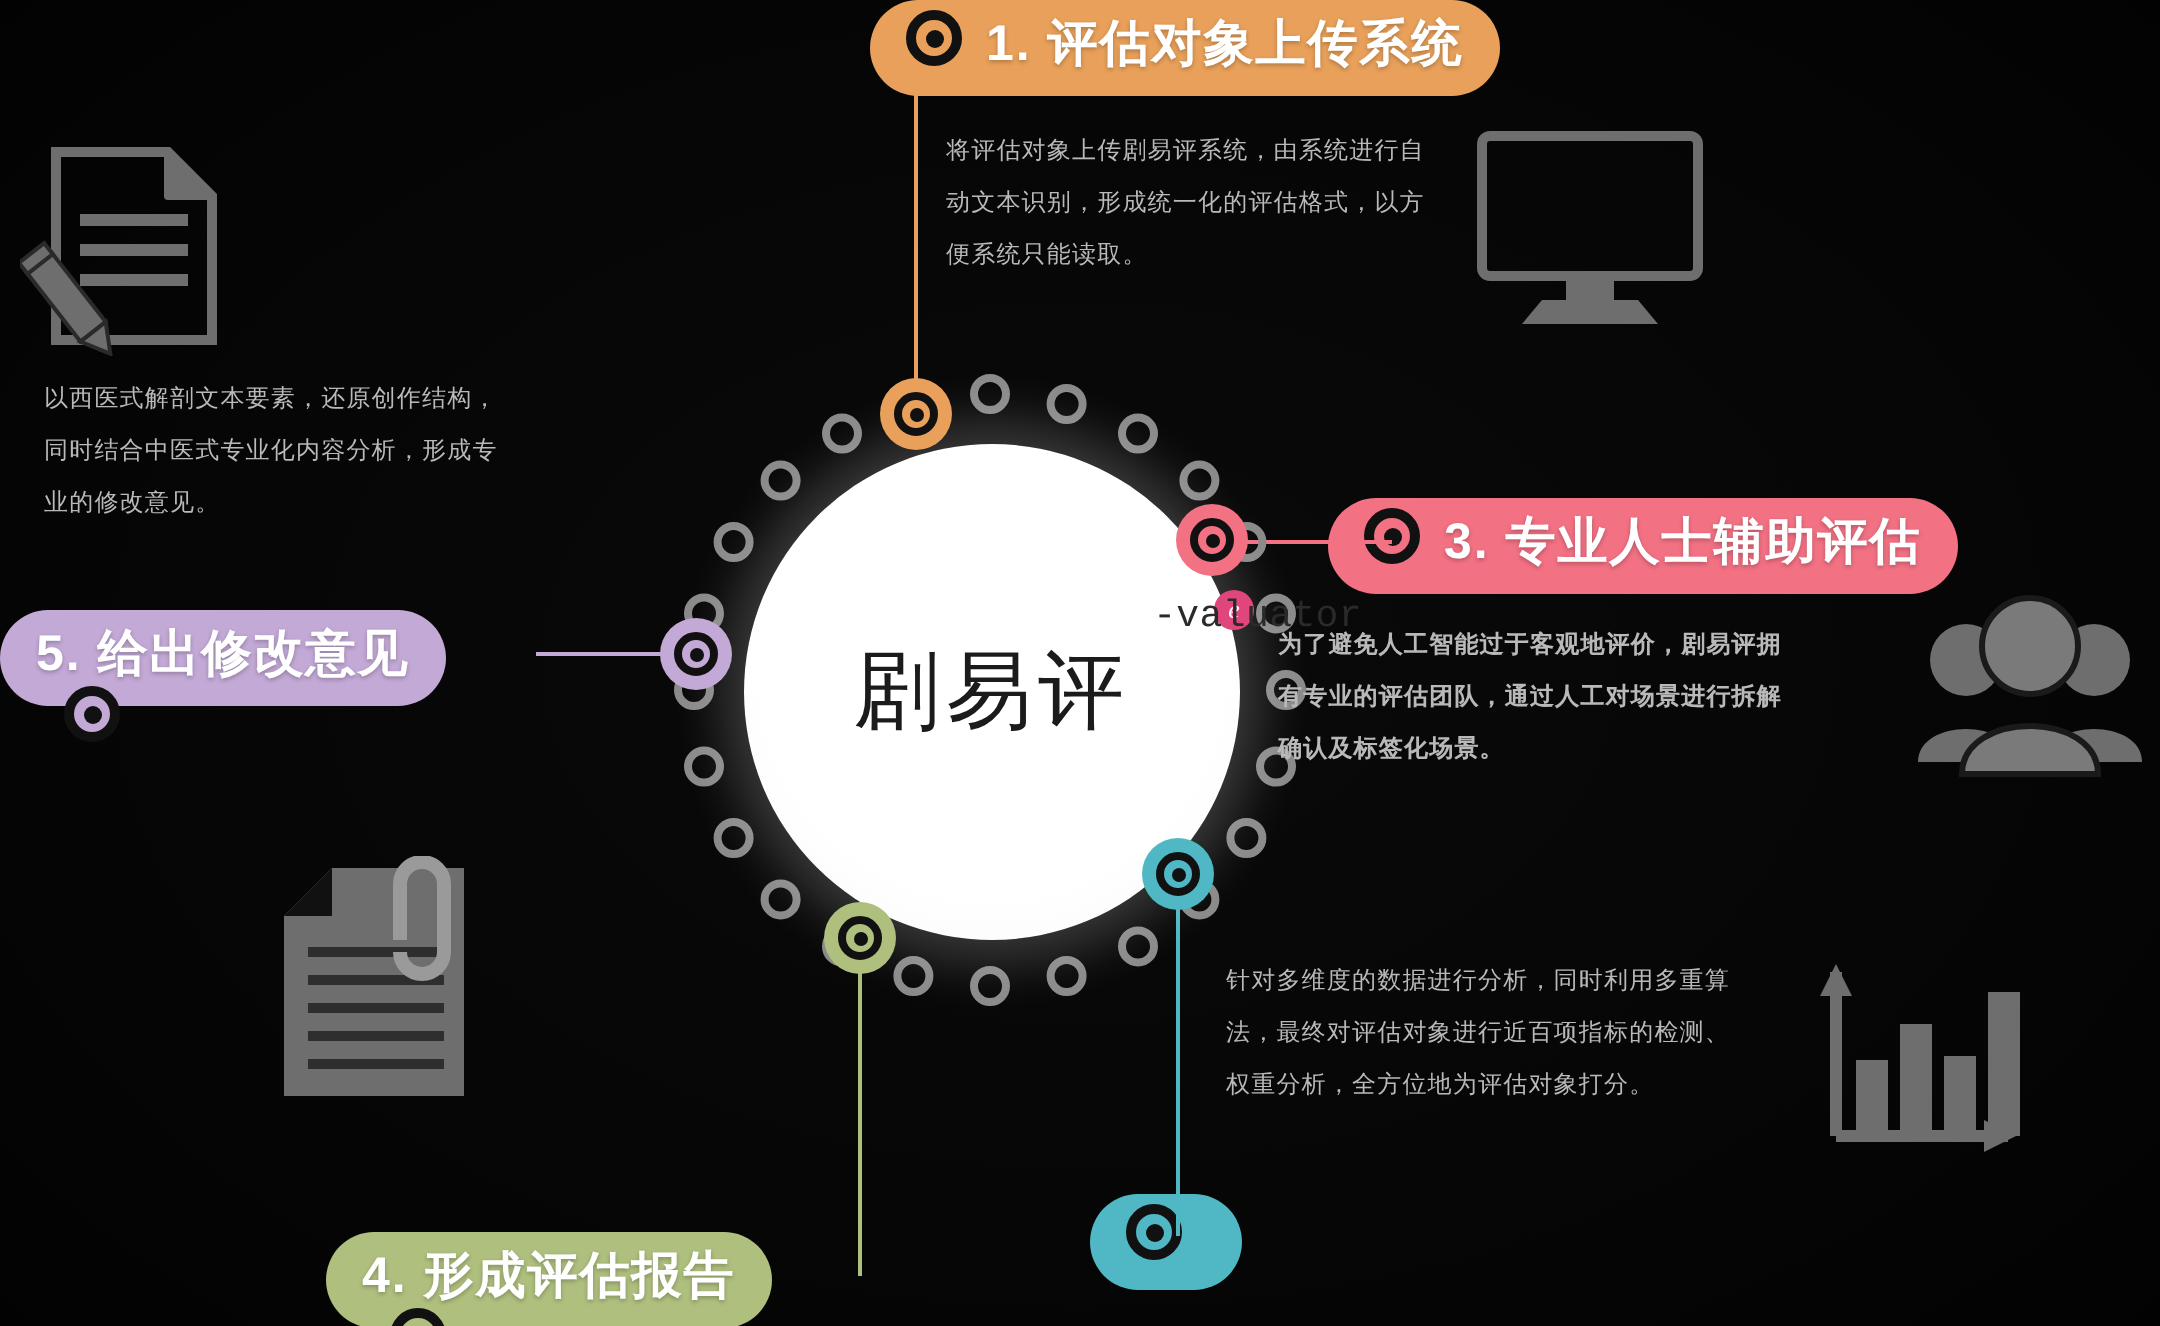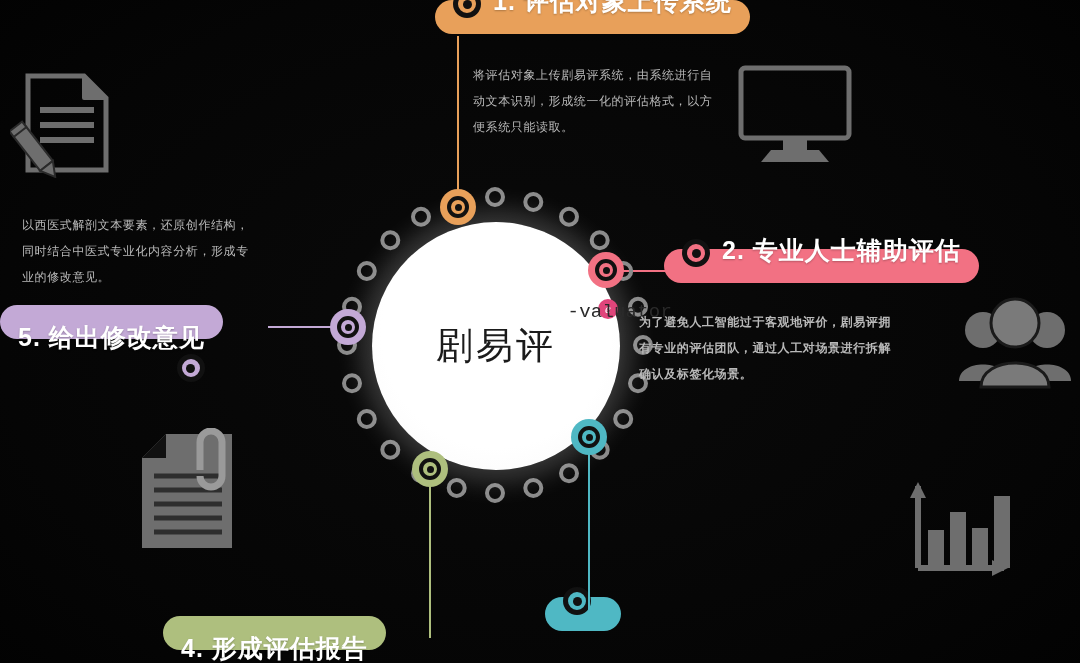--- a/index.html
+++ b/index.html
@@ -6,22 +6,22 @@
   body{
     width:1080px;height:663px;overflow:hidden;position:relative;
     font-family:"Liberation Sans","DejaVu Sans",sans-serif;
     background:#050505;
   }
   #stage{position:absolute;left:0;top:0;width:1080px;height:663px;
     background:radial-gradient(ellipse 900px 600px at 50% 50%,#0a0a0a 0%,#050505 60%,#000 100%);}
 
   
   .pill{
-    position:absolute;display:flex;align-items:flex-end;
-    border-radius:999px;height:34px;padding:16px 18px;box-sizing:border-box;
+    position:absolute;display:flex;align-items:flex-start;
+    border-radius:999px;height:48px;padding:5px 18px;box-sizing:border-box;
     white-space:nowrap;
   }
   .pill .ptxt{
     font-size:25px;font-weight:700;color:#fff;letter-spacing:1px;
     text-shadow:0 1px 2px rgba(0,0,0,.25);
   }
   
   .bulls{
     width:28px;height:28px;border-radius:50%;
     box-sizing:border-box;border:5px solid #111;
@@ -49,21 +49,21 @@
   
   #ring{position:absolute;left:330px;top:180px;width:330px;height:330px;z-index:4;}
   #whitecircle{
     position:absolute;left:372px;top:222px;width:248px;height:248px;border-radius:50%;
     background:radial-gradient(circle at 50% 45%,#ffffff 62%,#fbfbfb 82%,#efefef 100%);
     box-shadow:0 0 28px 10px rgba(255,255,255,0.22);
     z-index:5;display:flex;align-items:center;justify-content:center;
   }
   #logo{position:relative;display:flex;align-items:baseline;}
   #logo .cn{
-    font-size:37px;color:#1b1b1b;letter-spacing:3px;font-weight:400;
+    font-size:43px;color:#1b1b1b;letter-spacing:3px;font-weight:400;
     font-family:Liberation Mono, monospace;
   }
   #logo .ebadge{
     position:absolute;right:-62px;top:-22px;
     width:20px;height:20px;border-radius:50%;
     display:flex;align-items:center;justify-content:center;
     font-style:italic;font-size:13px;color:#fff;font-family:"Liberation Serif",serif;
   }
   #logo .vtxt{
     position:absolute;right:-116px;top:-20px;
@@ -205,32 +205,33 @@
   </div>
 
   <div class="pill" style="left:435px;top:0px;background:#E8A05A;">
     <div class="bulls left" style="background:#E8A05A;"></div>
     <span class="ptxt">1. 评估对象上传系统</span>
   </div>
   <div class="para" style="left:473px;top:62px;width:250px;">将评估对象上传剧易评系统，由系统进行自动文本识别，形成统一化的评估格式，以方便系统只能读取。</div>
 
   <div class="pill" style="left:664px;top:249px;background:#F27183;">
     <div class="bulls left" style="background:#F27183;"></div>
-    <span class="ptxt">2. 专业人士辅助评估</span>
+    <span class="ptxt">3. 专业人士辅助评估</span>
   </div>
   <div class="para" style="left:639px;top:309px;width:260px;font-weight:bold;">为了避免人工智能过于客观地评价，剧易评拥有专业的评估团队，通过人工对场景进行拆解确认及标签化场景。</div>
 
   <div class="pill" style="left:545px;top:597px;background:#4FB8C4;">
     <div class="bulls left" style="background:#4FB8C4;"></div>
   </div>
+  <div class="para" style="left:613px;top:477px;width:258px;">针对多维度的数据进行分析，同时利用多重算法，最终对评估对象进行近百项指标的检测、权重分析，全方位地为评估对象打分。</div>
 
   <div class="pill" style="left:163px;top:616px;background:#AEBF7E;flex-direction:column;">
     <span class="ptxt">4. 形成评估报告</span>
     <div class="bulls right" style="background:#AEBF7E;"></div>
   </div>
 
   <div class="pill" style="left:0px;top:305px;background:#C3A9D6;flex-direction:column;">
     <span class="ptxt">5. 给出修改意见</span>
     <div class="bulls right" style="background:#C3A9D6;"></div>
   </div>
-  <div class="para" style="left:22px;top:212px;width:236px;">以西医式解剖文本要素，还原创作结构，同时结合中医式专业化内容分析，形成专业的修改意见。</div>
+  <div class="para" style="left:22px;top:186px;width:236px;">以西医式解剖文本要素，还原创作结构，同时结合中医式专业化内容分析，形成专业的修改意见。</div>
 
 </div>
 
 </body></html>

